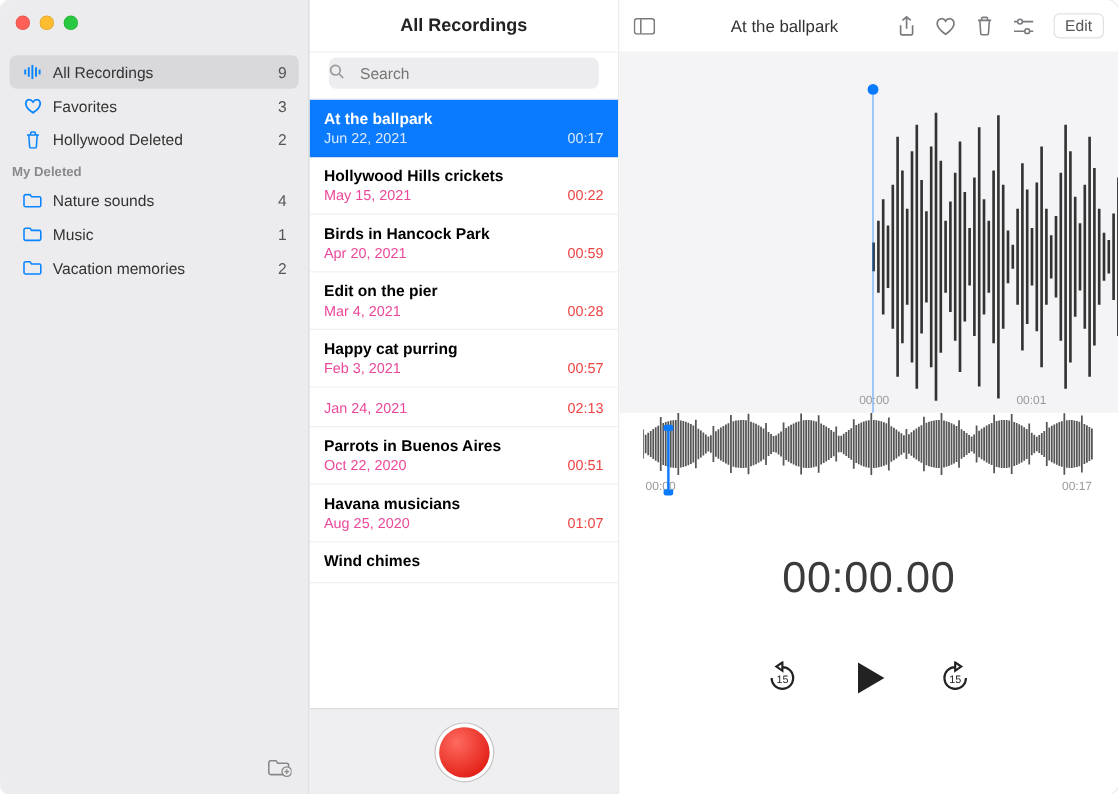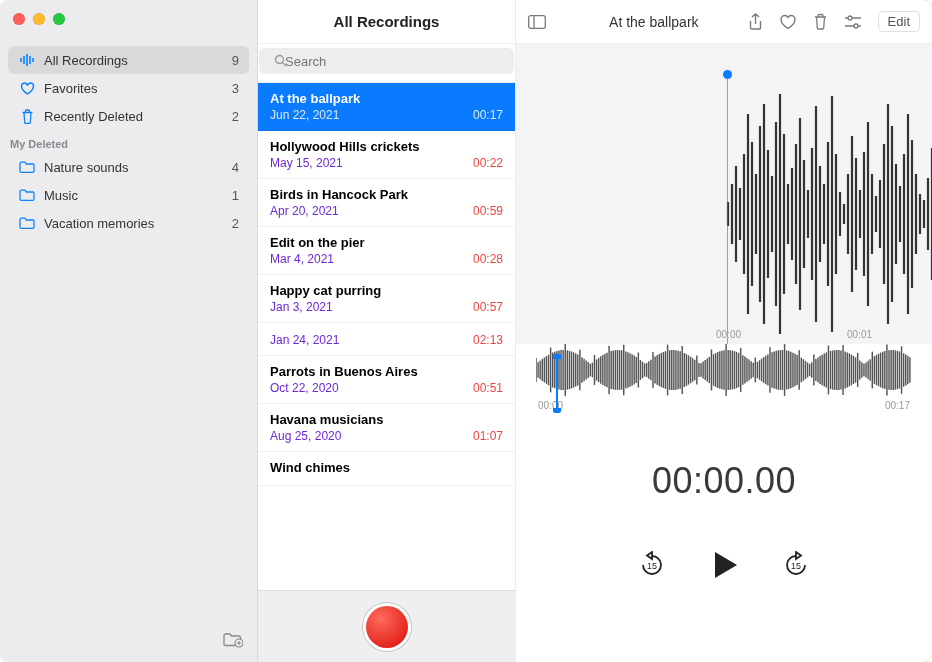--- a/index.html
+++ b/index.html
@@ -21,32 +21,32 @@
 .sb-item .icn { width: 18px; height: 18px; margin-right: 8px; display: flex; align-items: center; justify-content: center; color: #0a84ff; }
 .sb-item .lbl { flex: 1; }
 .sb-item .cnt { color: #555; font-size: 13px; }
 .sb-heading { font-size: 11px; color: #8a8a8e; font-weight: 600; padding: 8px 10px 3px; }
 .sb-footer { margin-top: auto; height: 40px; display: flex; align-items: center; justify-content: flex-end; padding: 0 14px; }
 .sb-footer .icn { color: #888; }
 
 
 .middle { width: 258px; display: flex; flex-direction: column; border-right: 1px solid rgba(0,0,0,0.08); }
 .mid-header { height: 44px; display: flex; align-items: center; justify-content: center; font-size: 15px; font-weight: 700; color: #222; border-bottom: 1px solid rgba(0,0,0,0.06); }
-.mid-search-wrap { padding: 4px 1px 8px; border-bottom: 1px solid rgba(0,0,0,0.06); }
+.mid-search-wrap { padding: 4px 16px 8px; border-bottom: 1px solid rgba(0,0,0,0.06); }
 .mid-search { width: 100%; height: 26px; background: #ededef; border: none; border-radius: 6px; padding: 0 8px 0 26px; font-size: 13px; color: #666; outline: none; }
 .search-wrap { position: relative; }
 .search-icn { position: absolute; left: 16px; top: 9px; color: #999; pointer-events: none; }
 
 .rec-list { flex: 1; overflow: auto; }
 .rec-item { padding: 8px 12px 8px 12px; border-bottom: 1px solid rgba(0,0,0,0.06); cursor: default; }
 .rec-item.selected { background: #0a7aff; }
 .rec-item .title { font-size: 13px; font-weight: 700; color: #000; }
 .rec-item.selected .title { color: #fff; }
 .rec-row2 { display: flex; justify-content: space-between; margin-top: 2px; }
-.rec-item .date { font-size: 12px; color: #6d28d9; }
+.rec-item .date { font-size: 12px; color: #ec4899; }
 .rec-item .dur { font-size: 12px; color: #ef4444; }
 .rec-item.selected .date, .rec-item.selected .dur { color: rgba(255,255,255,0.85); }
 
 .rec-footer { height: 72px; background: #efeff1; border-top: 1px solid rgba(0,0,0,0.08); display: flex; align-items: center; justify-content: center; }
 .record-btn { width: 42px; height: 42px; border-radius: 50%; background: radial-gradient(circle at 35% 30%, #ff6a5f, #e3231a 75%); box-shadow: 0 0 0 3px #fff, 0 0 0 4px rgba(0,0,0,0.18); cursor: pointer; }
 
 
 .detail { flex: 1; display: flex; flex-direction: column; }
 .toolbar { height: 44px; display: flex; align-items: center; padding: 0 12px; border-bottom: 1px solid rgba(0,0,0,0.06); }
 .tb-left { width: 32px; display: flex; align-items: center; }
@@ -119,21 +119,21 @@
           </span>
           <span class="lbl">Favorites</span>
           <span class="cnt">3</span>
         </div>
         <div class="sb-item">
           <span class="icn">
             <svg width="13" height="15" viewBox="0 0 13 15">
               <path fill="none" stroke="currentColor" stroke-width="1.3" d="M1.5 3.5h10M4.5 3.5V2c0-.5.4-1 1-1h2c.6 0 1 .5 1 1v1.5M3 3.5l.7 10c0 .5.4.9 1 .9h3.6c.6 0 1-.4 1-.9l.7-10"></path>
             </svg>
           </span>
-          <span class="lbl">Recently Deleted</span>
+          <span class="lbl">Hollywood Deleted</span>
           <span class="cnt">2</span>
         </div>
       </div>
     <div class="sb-heading">My Deleted</div>
     <div class="sb-group" id="sb-folders">
         <div class="sb-item">
           <span class="icn">
             <svg width="16" height="13" viewBox="0 0 16 13">
               <path fill="none" stroke="currentColor" stroke-width="1.3" d="M1 2.5c0-.7.6-1.3 1.3-1.3H6l1.3 1.8h6.4c.7 0 1.3.6 1.3 1.3V10c0 .7-.6 1.3-1.3 1.3H2.3C1.6 11.3 1 10.7 1 10V2.5z"></path>
             </svg>
@@ -207,21 +207,21 @@
         <div class="rec-item">
           <div class="title">Edit on the pier</div>
           <div class="rec-row2">
             <span class="date">Mar 4, 2021</span>
             <span class="dur">00:28</span>
           </div>
         </div>
         <div class="rec-item">
           <div class="title">Happy cat purring</div>
           <div class="rec-row2">
-            <span class="date">Jan 3, 2021</span>
+            <span class="date">Feb 3, 2021</span>
             <span class="dur">00:57</span>
           </div>
         </div>
         <div class="rec-item">
           <div class="rec-row2">
             <span class="date">Jan 24, 2021</span>
             <span class="dur">02:13</span>
           </div>
         </div>
         <div class="rec-item">

